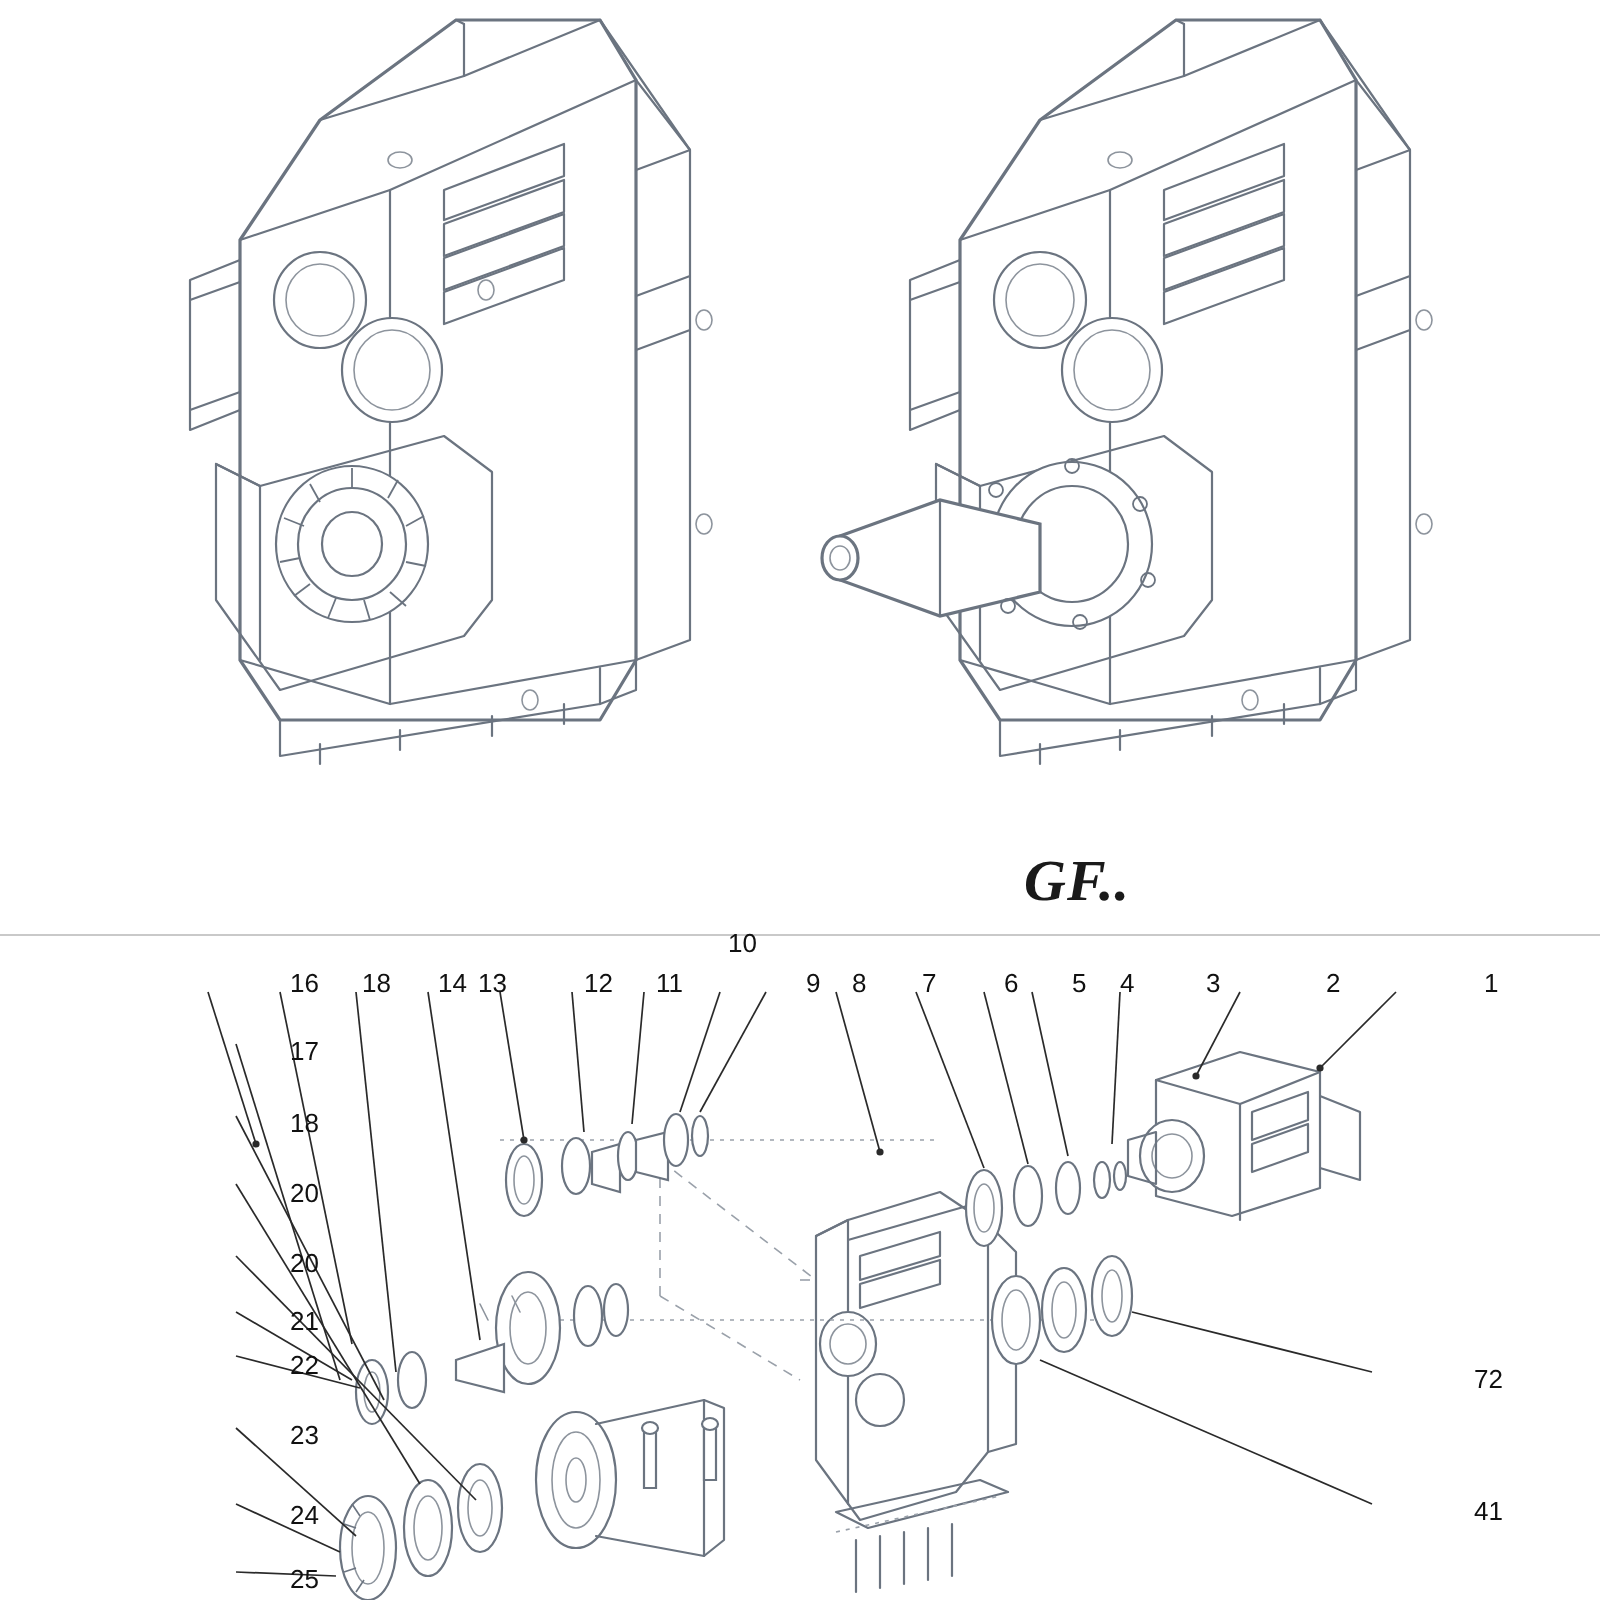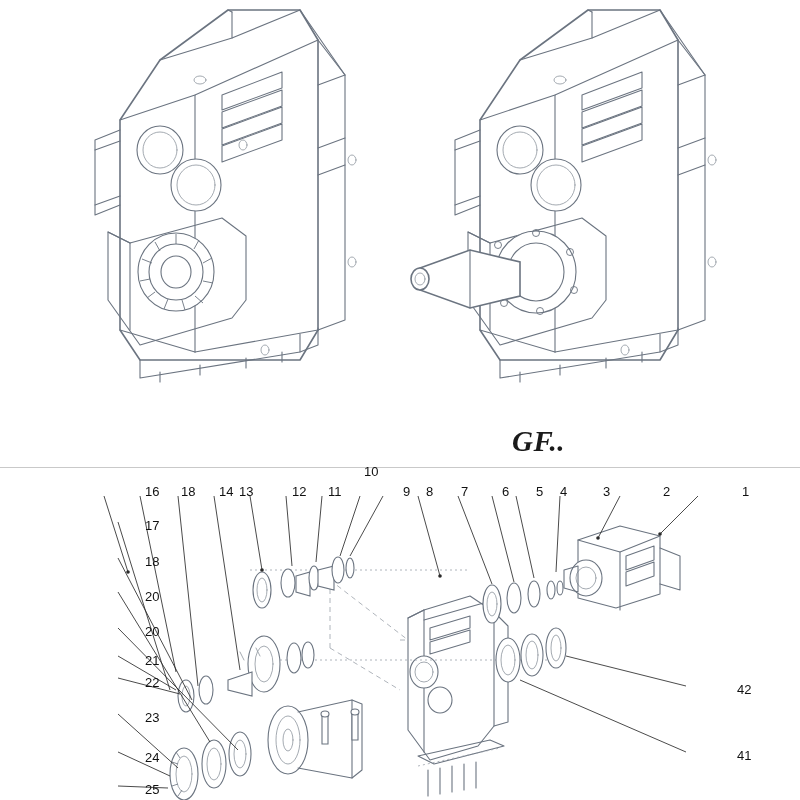--- a/index.html
+++ b/index.html
@@ -383,17 +383,17 @@
       <div class="callout-label" style="left: 695px; top: 484px;">1</div>
       <div class="callout-label" style="left: 98px; top: 518px;">17</div>
       <div class="callout-label" style="left: 98px; top: 554px;">18</div>
       <div class="callout-label" style="left: 98px; top: 589px;">20</div>
       <div class="callout-label" style="left: 98px; top: 624px;">20</div>
       <div class="callout-label" style="left: 98px; top: 653px;">21</div>
       <div class="callout-label" style="left: 98px; top: 675px;">22</div>
       <div class="callout-label" style="left: 98px; top: 710px;">23</div>
       <div class="callout-label" style="left: 98px; top: 750px;">24</div>
       <div class="callout-label" style="left: 98px; top: 782px;">25</div>
-      <div class="callout-label" style="left: 690px; top: 682px;">42</div>
+      <div class="callout-label" style="left: 690px; top: 682px;">72</div>
       <div class="callout-label" style="left: 690px; top: 748px;">41</div>
     </div>
 
 </div>
 
 </body></html>

